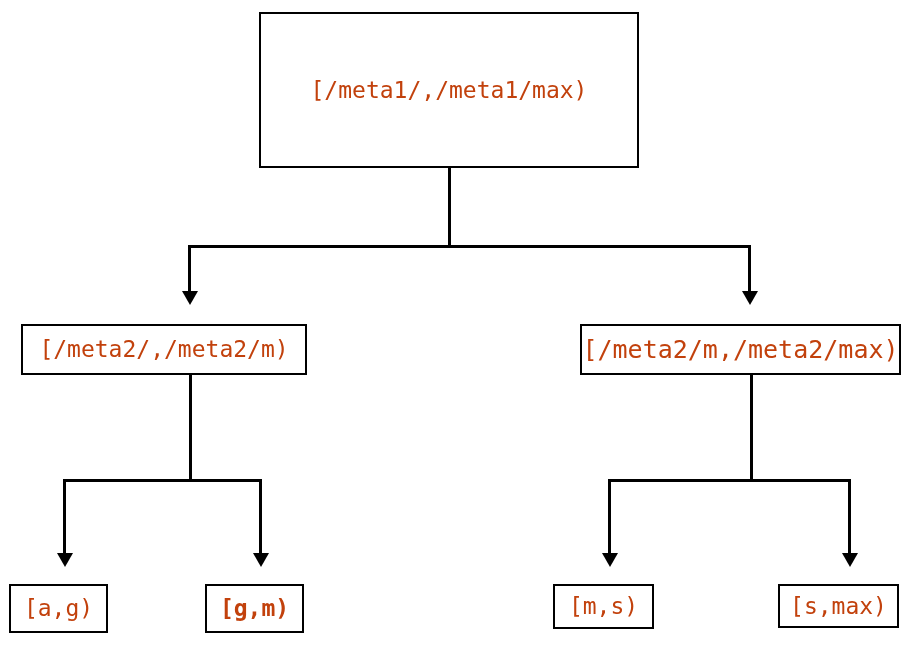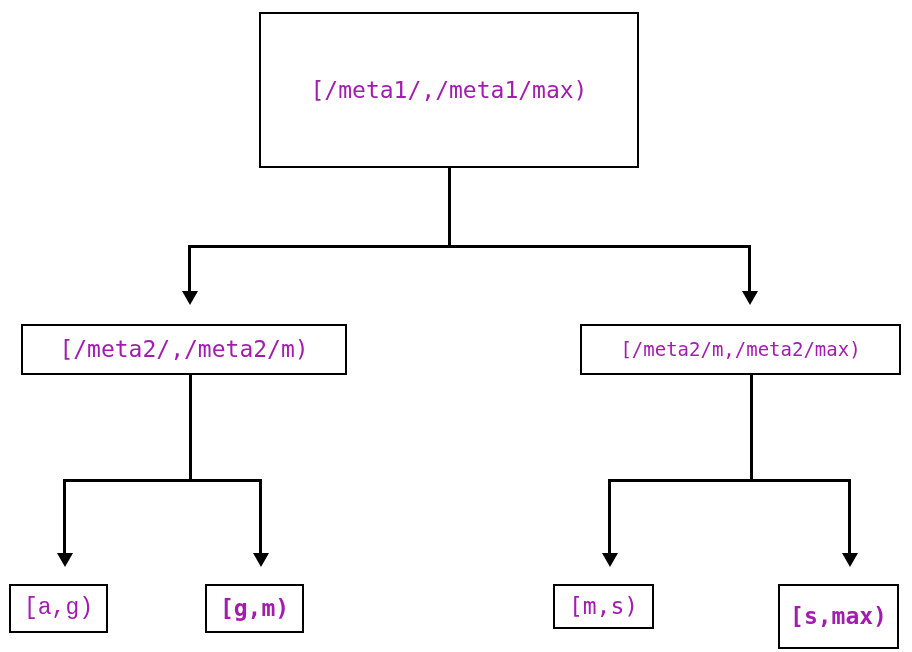--- a/index.html
+++ b/index.html
@@ -17,82 +17,80 @@
     font-family: "DejaVu Sans Mono", "Liberation Mono", monospace;
   }
   .node-box {
     position: absolute;
     box-sizing: border-box;
     border: 2px solid #000000;
     background: #ffffff;
     display: flex;
     align-items: center;
     justify-content: center;
-    color: #a21caf;
+    color: #c2410c;
     white-space: pre;
     letter-spacing: 0px;
   }
   .node-label {
     display: block;
     line-height: 1;
   }
   
   #node-root {
     left: 259px;
     top: 12px;
     width: 380px;
     height: 156px;
     font-size: 23px;
   }
   
   #node-meta2-low {
     left: 21px;
     top: 324px;
-    width: 326px;
+    width: 286px;
     height: 51px;
     font-size: 23px;
   }
   #node-meta2-high {
     left: 580px;
     top: 324px;
     width: 321px;
     height: 51px;
-    font-size: 19px;
+    font-size: 25px;
   }
   
   #node-leaf-ag {
     left: 9px;
     top: 584px;
     width: 99px;
     height: 49px;
     font-size: 23px;
-    font-family: Liberation Mono, monospace;
   }
   #node-leaf-gm {
     left: 205px;
     top: 584px;
     width: 99px;
     height: 49px;
     font-size: 23px;
     font-weight: bold;
   }
   #node-leaf-ms {
     left: 553px;
     top: 584px;
     width: 101px;
     height: 45px;
     font-size: 23px;
   }
   #node-leaf-smax {
     left: 778px;
     top: 584px;
     width: 121px;
-    height: 65px;
+    height: 44px;
     font-size: 23px;
-    font-weight: bold;
   }
   
   .edge-v {
     position: absolute;
     width: 3px;
     background: #000000;
   }
   .edge-h {
     position: absolute;
     height: 3px;

